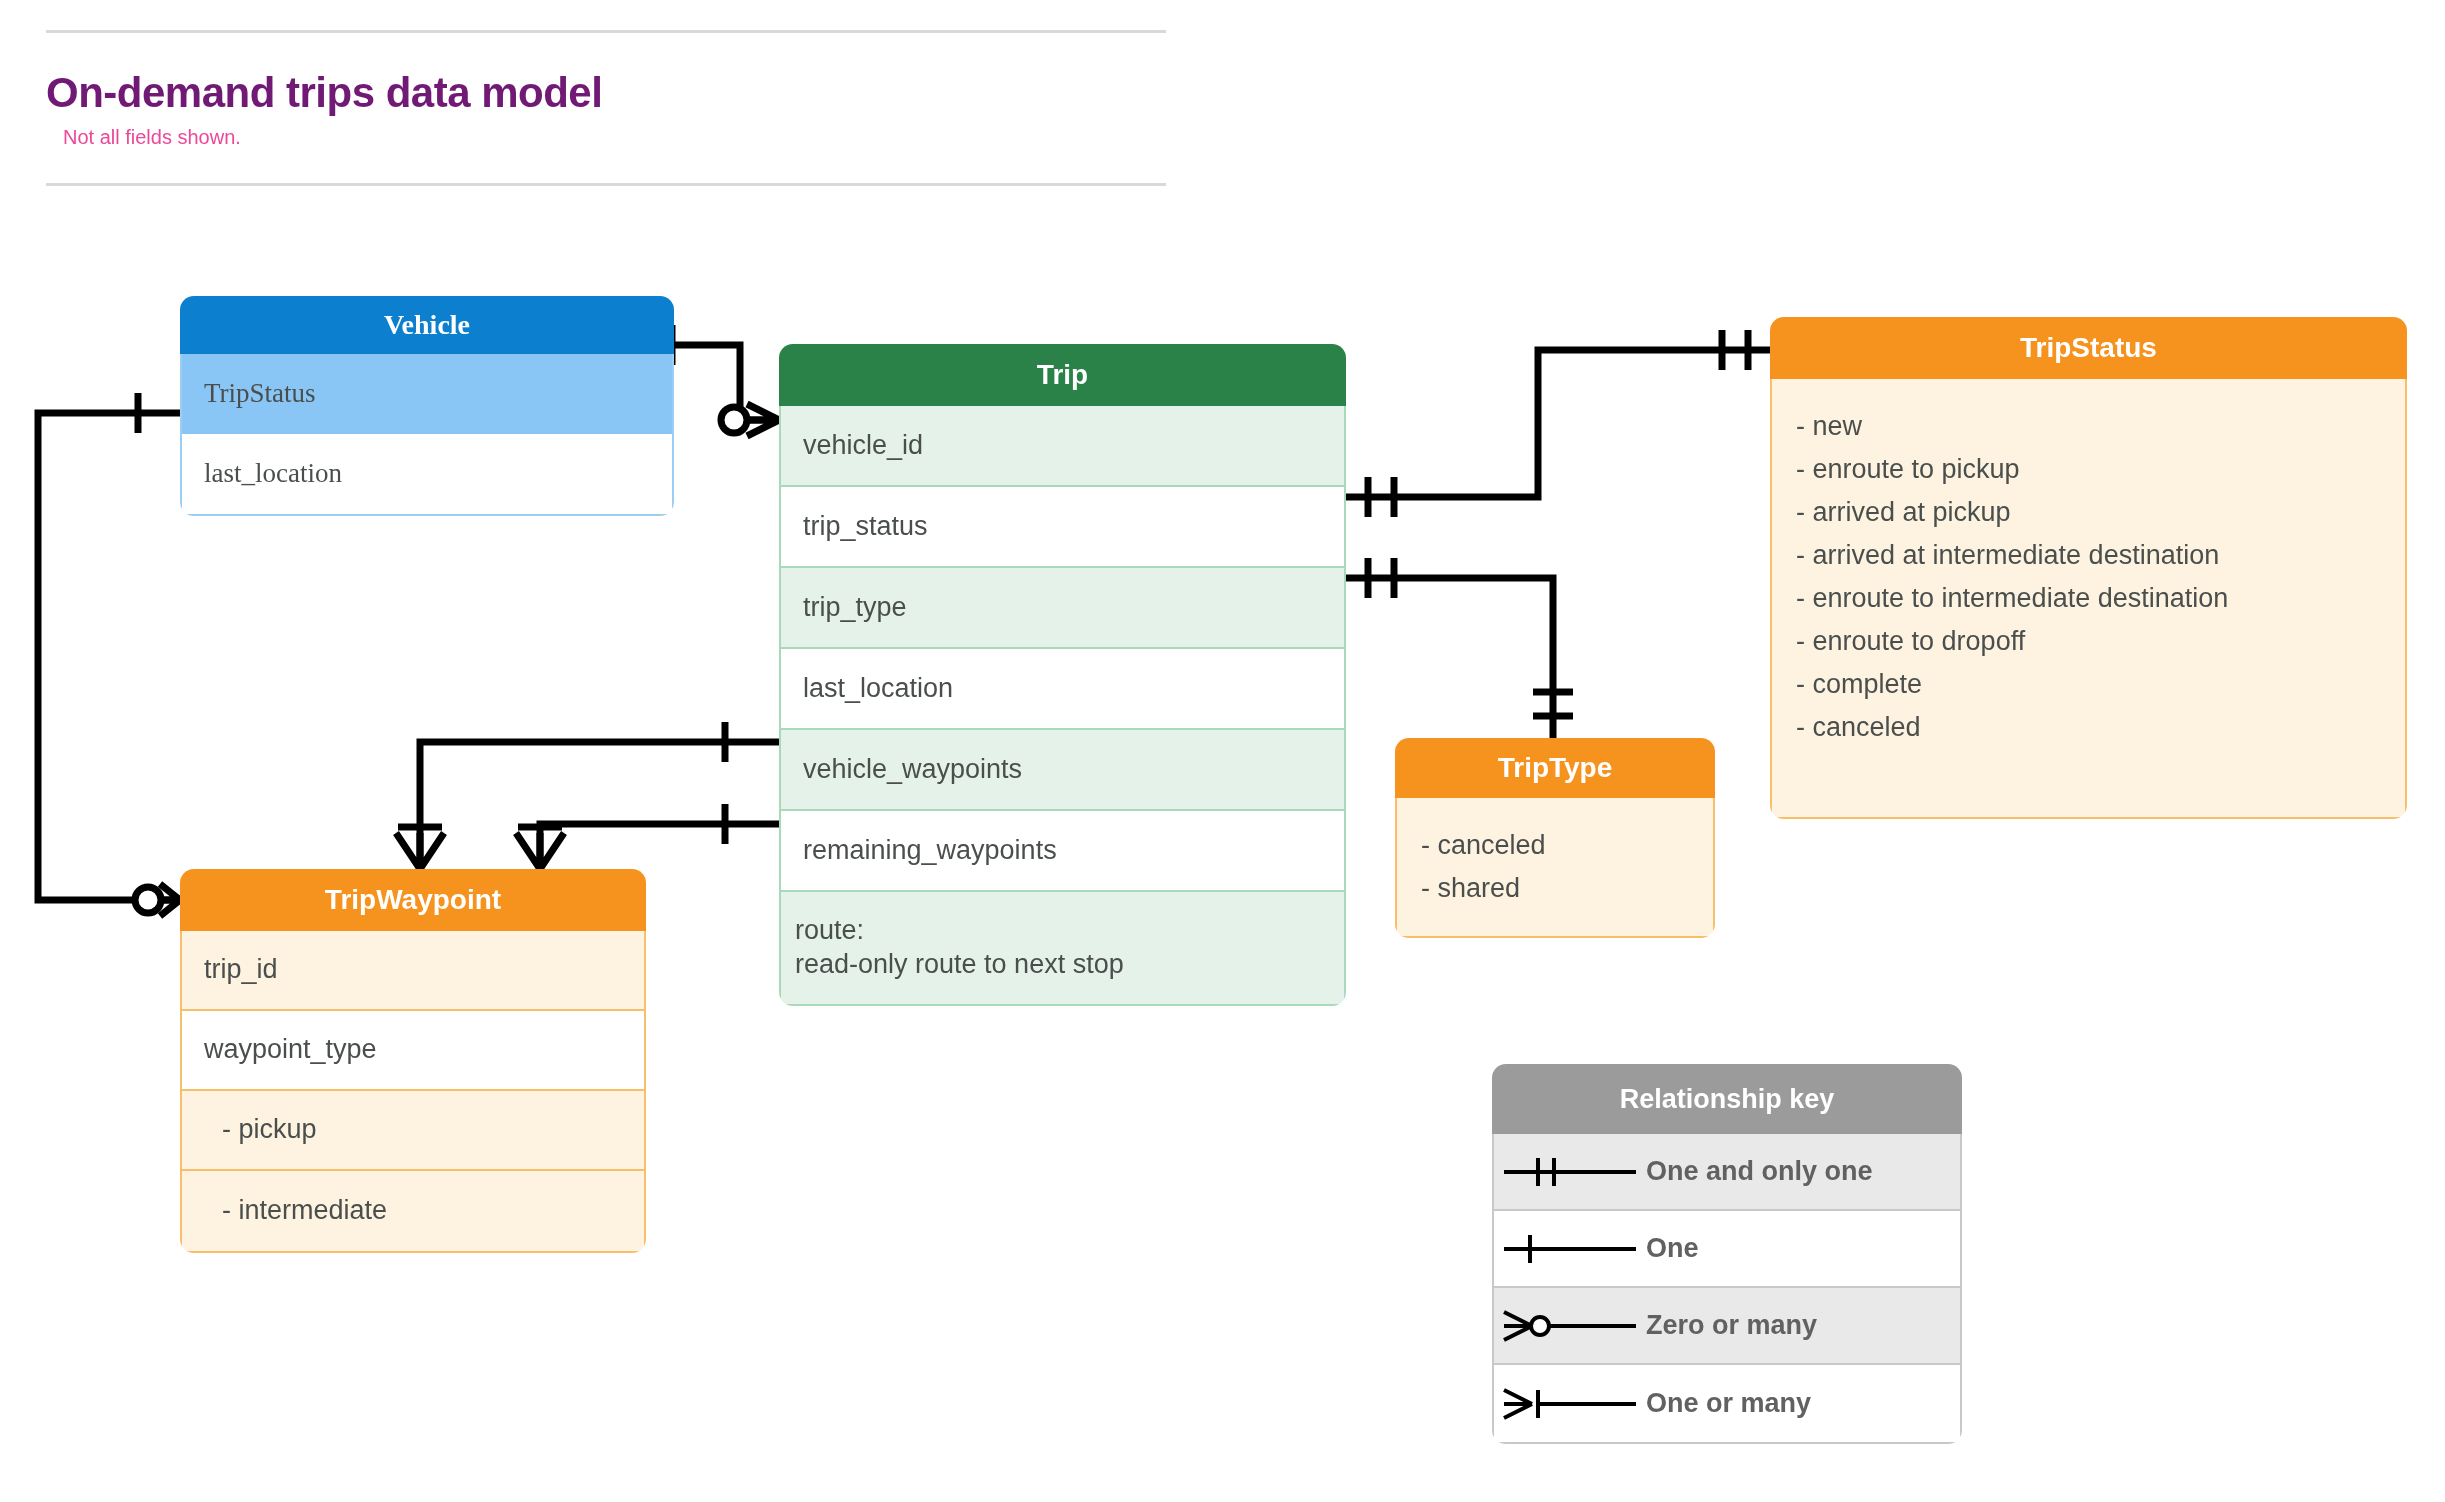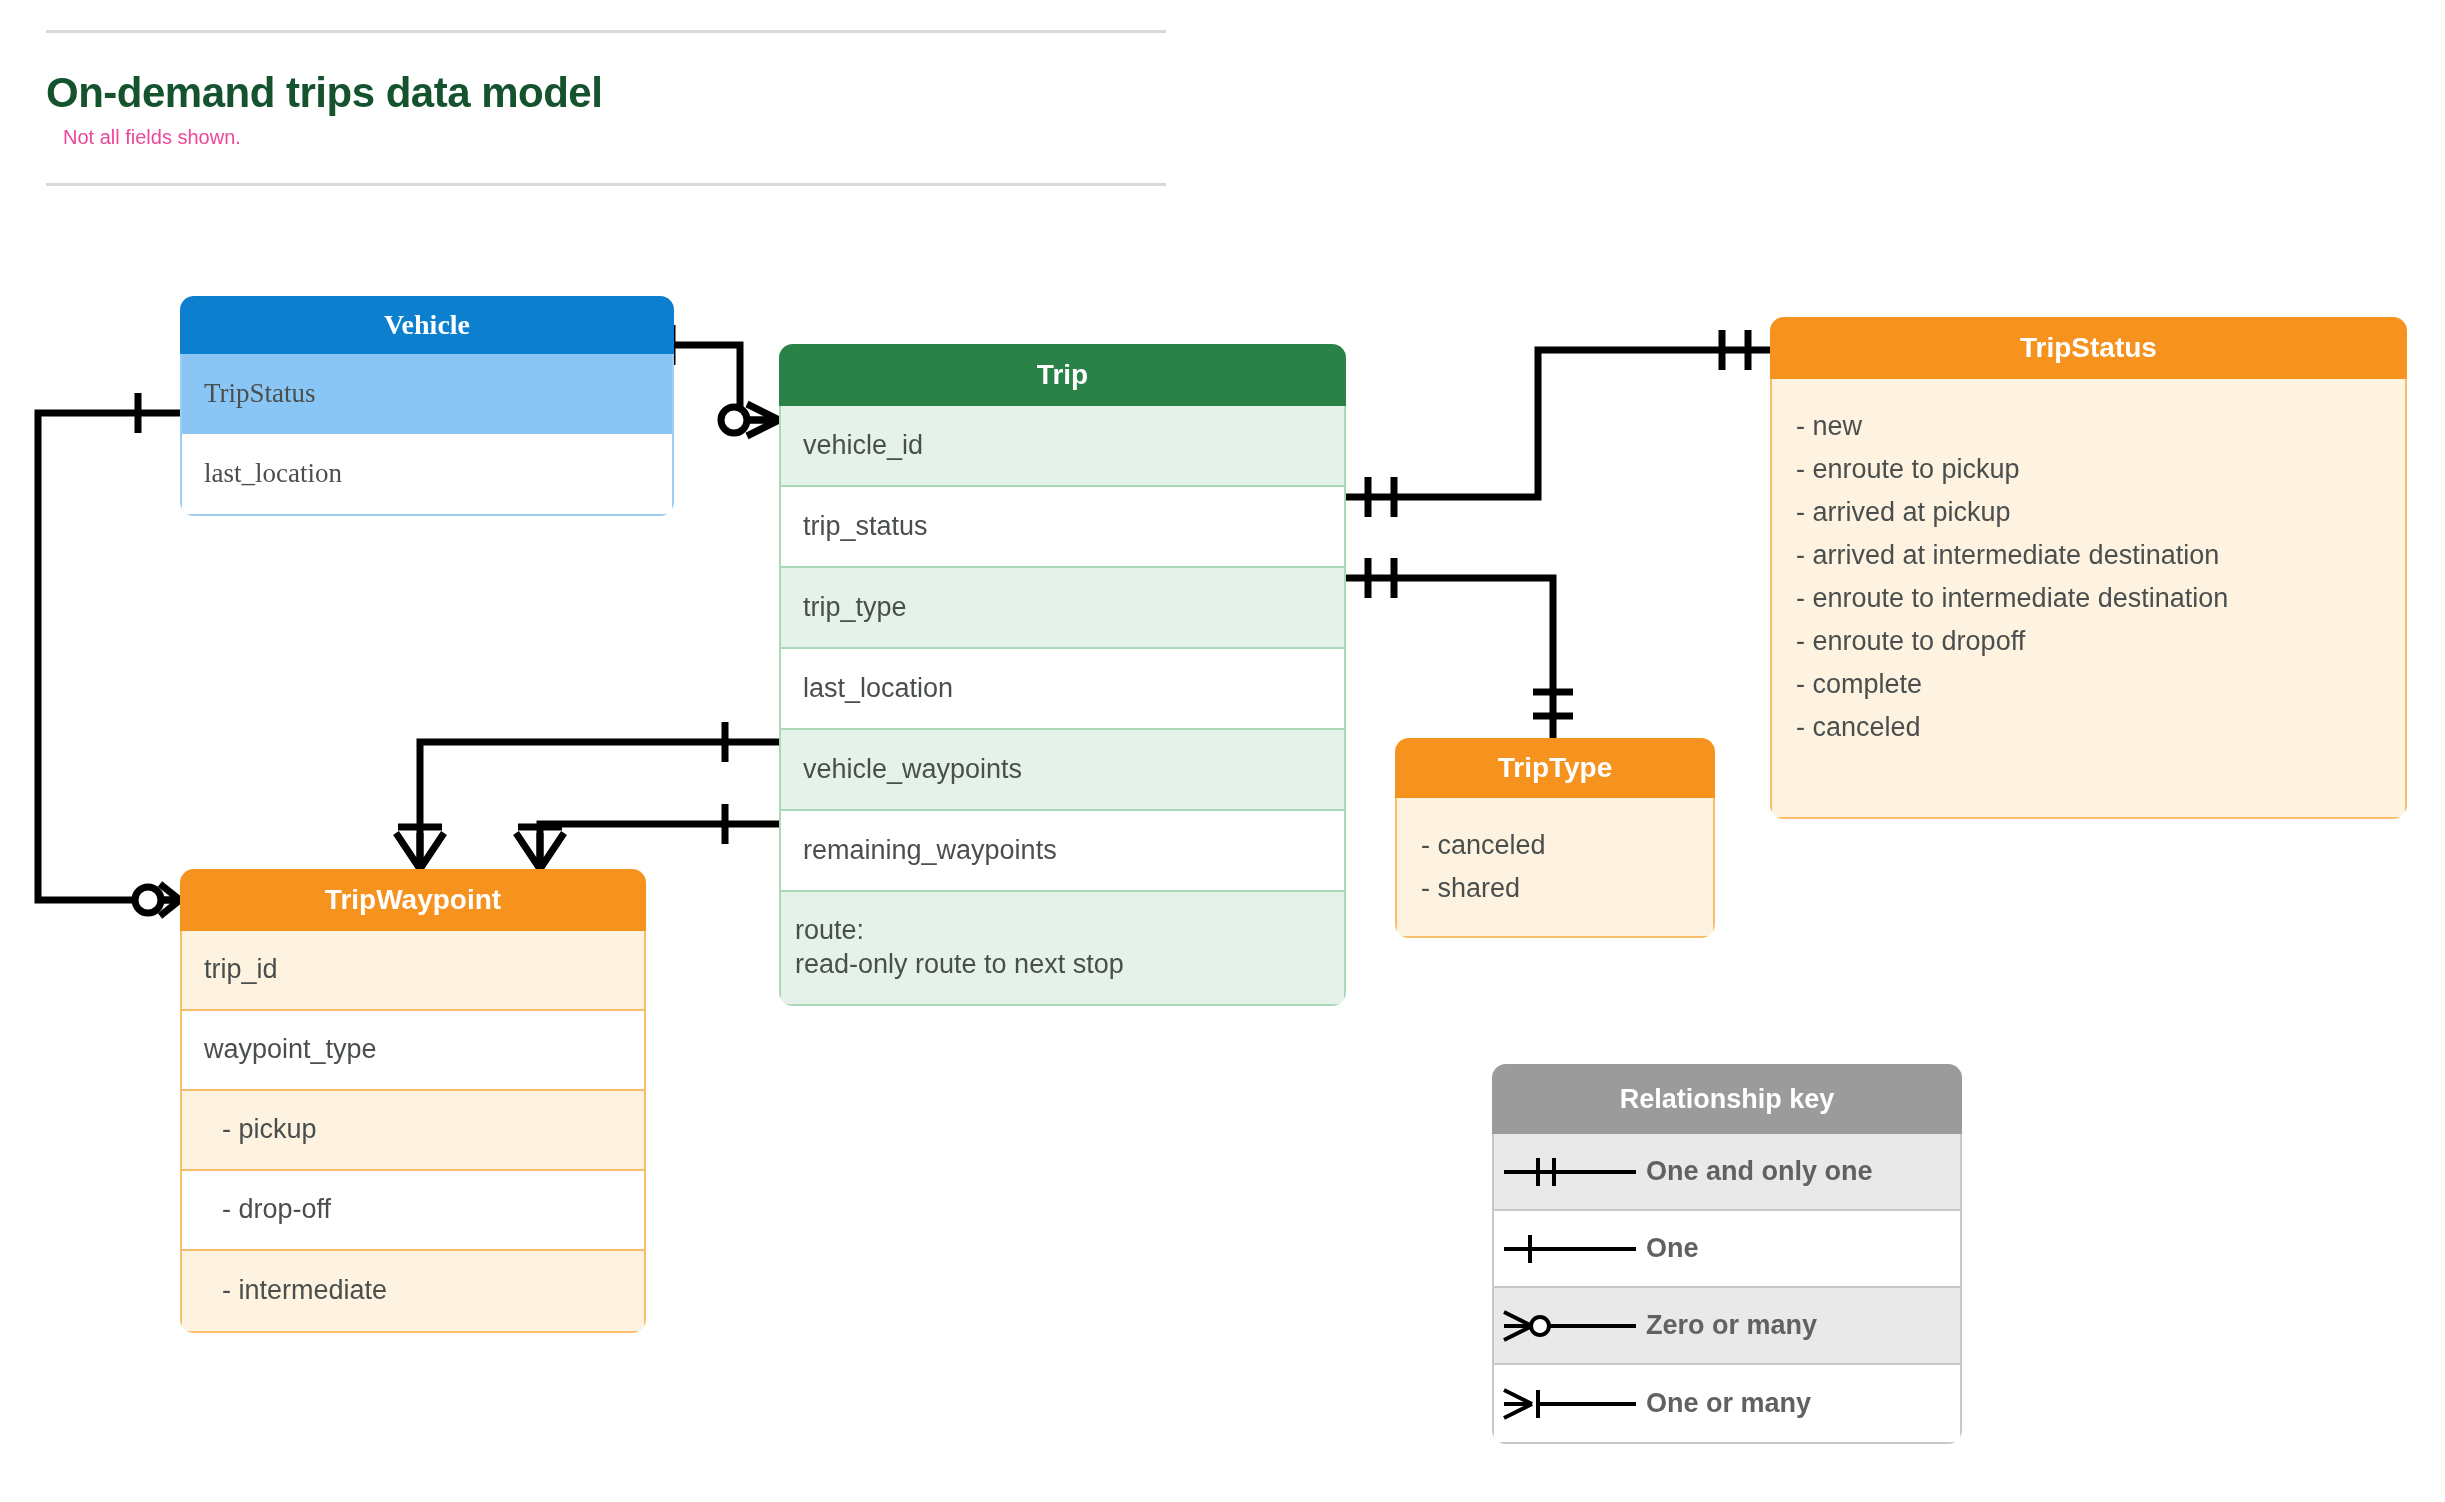--- a/index.html
+++ b/index.html
@@ -23,21 +23,21 @@
     width: 1120px;
   }
   .rule {
     height: 3px;
     background: #d9d9d9;
     width: 100%;
   }
   #page-title {
     font-size: 42px;
     font-weight: bold;
-    color: #14532d;
+    color: #701a75;
     letter-spacing: -0.5px;
     margin: 38px 0 0 0;
     line-height: 1.05;
   }
   #page-subtitle {
     font-size: 20px;
     color: #ec4899;
     margin: 10px 0 0 17px;
     line-height: 1.2;
   }
@@ -349,21 +349,20 @@
       <div>- shared</div>
     </div>
   </div>
 
   <div class="entity" id="entity-tripwaypoint">
     <div class="entity-header">TripWaypoint</div>
     <div class="entity-body">
       <div class="field-row row-alt">trip_id</div>
       <div class="field-row row-plain">waypoint_type</div>
       <div class="field-row row-alt indent">-  pickup</div>
-      <div class="field-row row-plain indent">-  drop-off</div>
       <div class="field-row row-alt indent">-  intermediate</div>
     </div>
   </div>
 
   <div id="legend">
     <div class="entity-header">Relationship key</div>
     <div id="legend-body">
 
       <div class="legend-row shade">
         <div class="legend-symbol">

